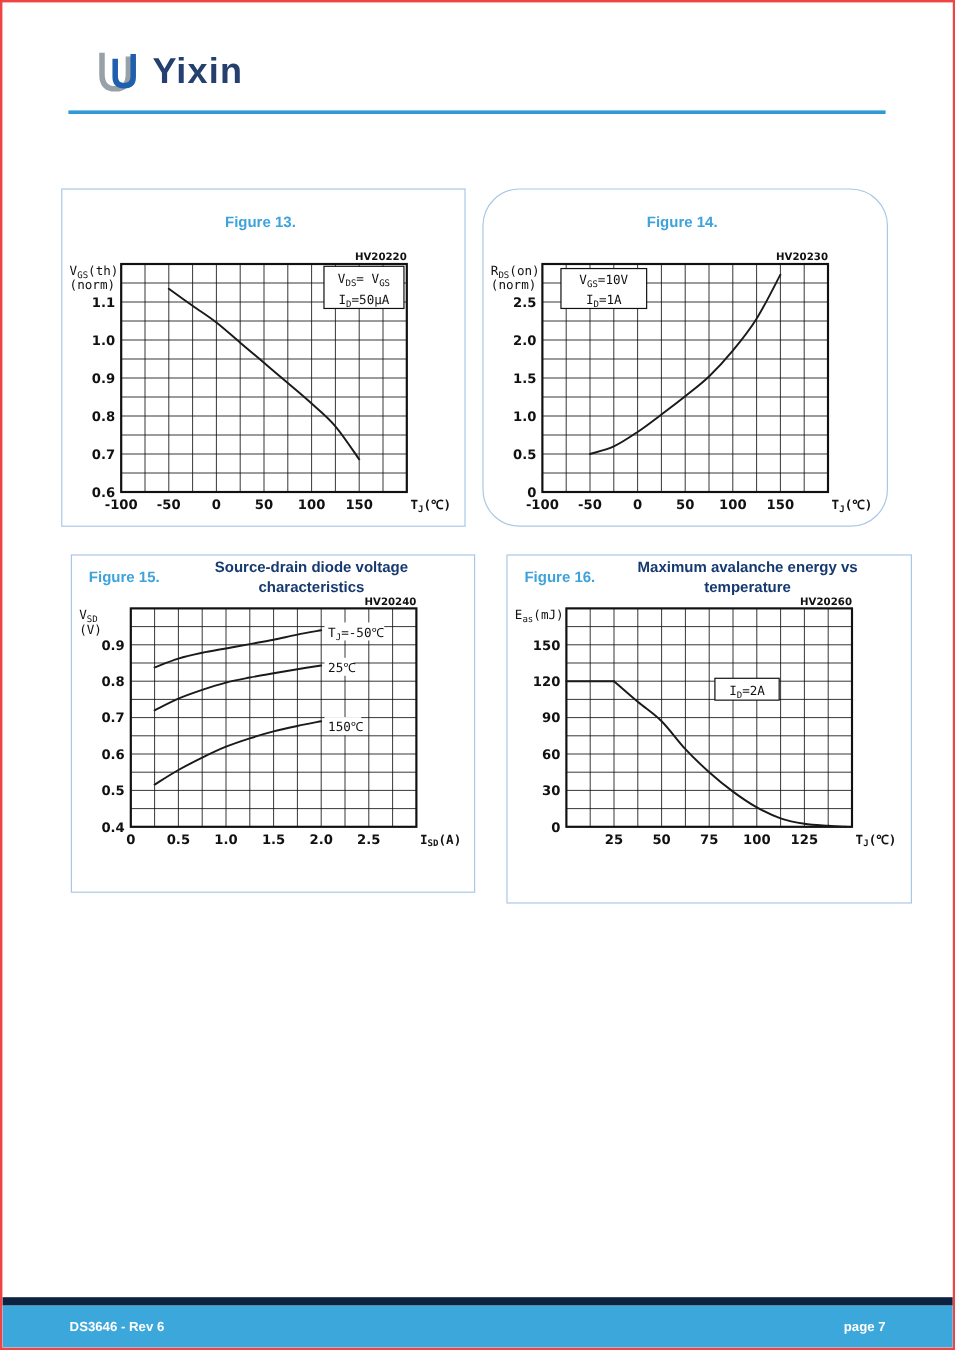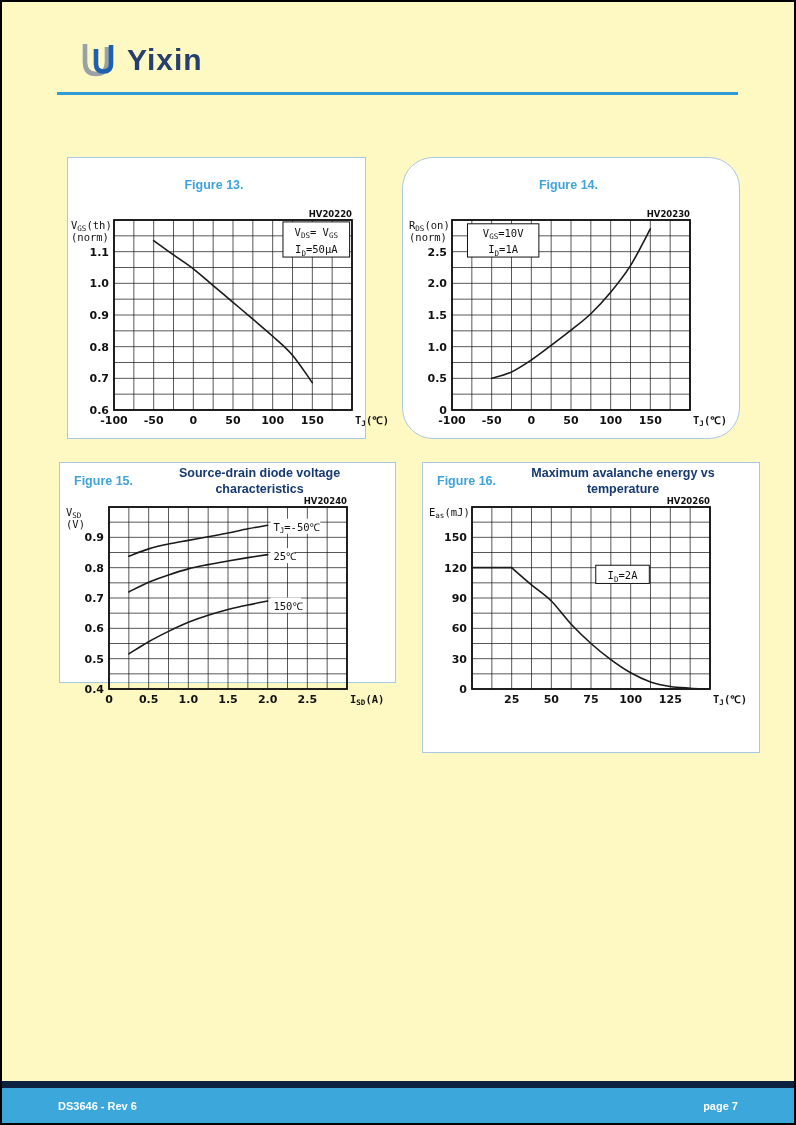--- a/index.html
+++ b/index.html
@@ -1,36 +1,36 @@
 <!DOCTYPE html>
 <html><head>
 <meta charset="utf-8">
 <style>
   html,body{margin:0;padding:0;background:#e8e8e8;}
   .page{
     position:relative; width:796px; height:1125px; margin:0 auto;
-    background:#fef9c3; border:2px solid #000000; box-sizing:border-box;
+    background:#ffffff; border:2px solid #ef4444; box-sizing:border-box;
     font-family:"Liberation Sans", sans-serif; overflow:hidden;
   }
   
   .hdr{position:absolute; left:55px; right:56px; top:30px; height:58px;}
   .logo{position:absolute; left:18px; top:6px; display:flex; align-items:center; gap:6px;}
   .logo-text{font-size:30px; font-weight:bold; color:#25406e; letter-spacing:1px;}
   .hdr-right{position:absolute; right:0; top:8px; text-align:right;}
   .part-numbers{font-size:15.5px; font-weight:bold; color:#2e74c4; letter-spacing:0.2px;}
   .subtitle{margin-top:9px; font-size:11px; font-weight:bold; color:#1c3152;}
   .rule{position:absolute; left:55px; right:56px; top:90px; height:3px; background:#2f9ad5;}
   
   .panel{
     position:absolute; box-sizing:border-box; background:#fff;
     border:1px solid #aac8e4; padding-top:5px; text-align:center;
   }
-  .panel-0{left:65px;  top:155px; width:299px; height:282px;}
+  .panel-0{left:49px;  top:155px; width:337px; height:282px;}
   .panel-1{left:400px; top:155px; width:338px; height:282px;border-radius:31px;}
-  .panel-2{left:57px;  top:460px; width:337px; height:221px;}
+  .panel-2{left:57px;  top:460px; width:337px; height:282px;}
   .panel-3{left:420px; top:460px; width:338px; height:291px;}
   .panel-title{
     margin:0; padding:0 14px; font-size:12.5px; font-weight:bold; line-height:1.3;
     display:flex; align-items:center; justify-content:center;
   }
   .panel-0 .panel-title,.panel-1 .panel-title{height:44px;}
   .panel-2 .panel-title,.panel-3 .panel-title{height:26px;}
   .fig-label{color:#3fa3db; margin-right:5px; white-space:nowrap;}
   .fig-name{color:#16396f;}
   .chart{display:block; margin:0 auto;}

